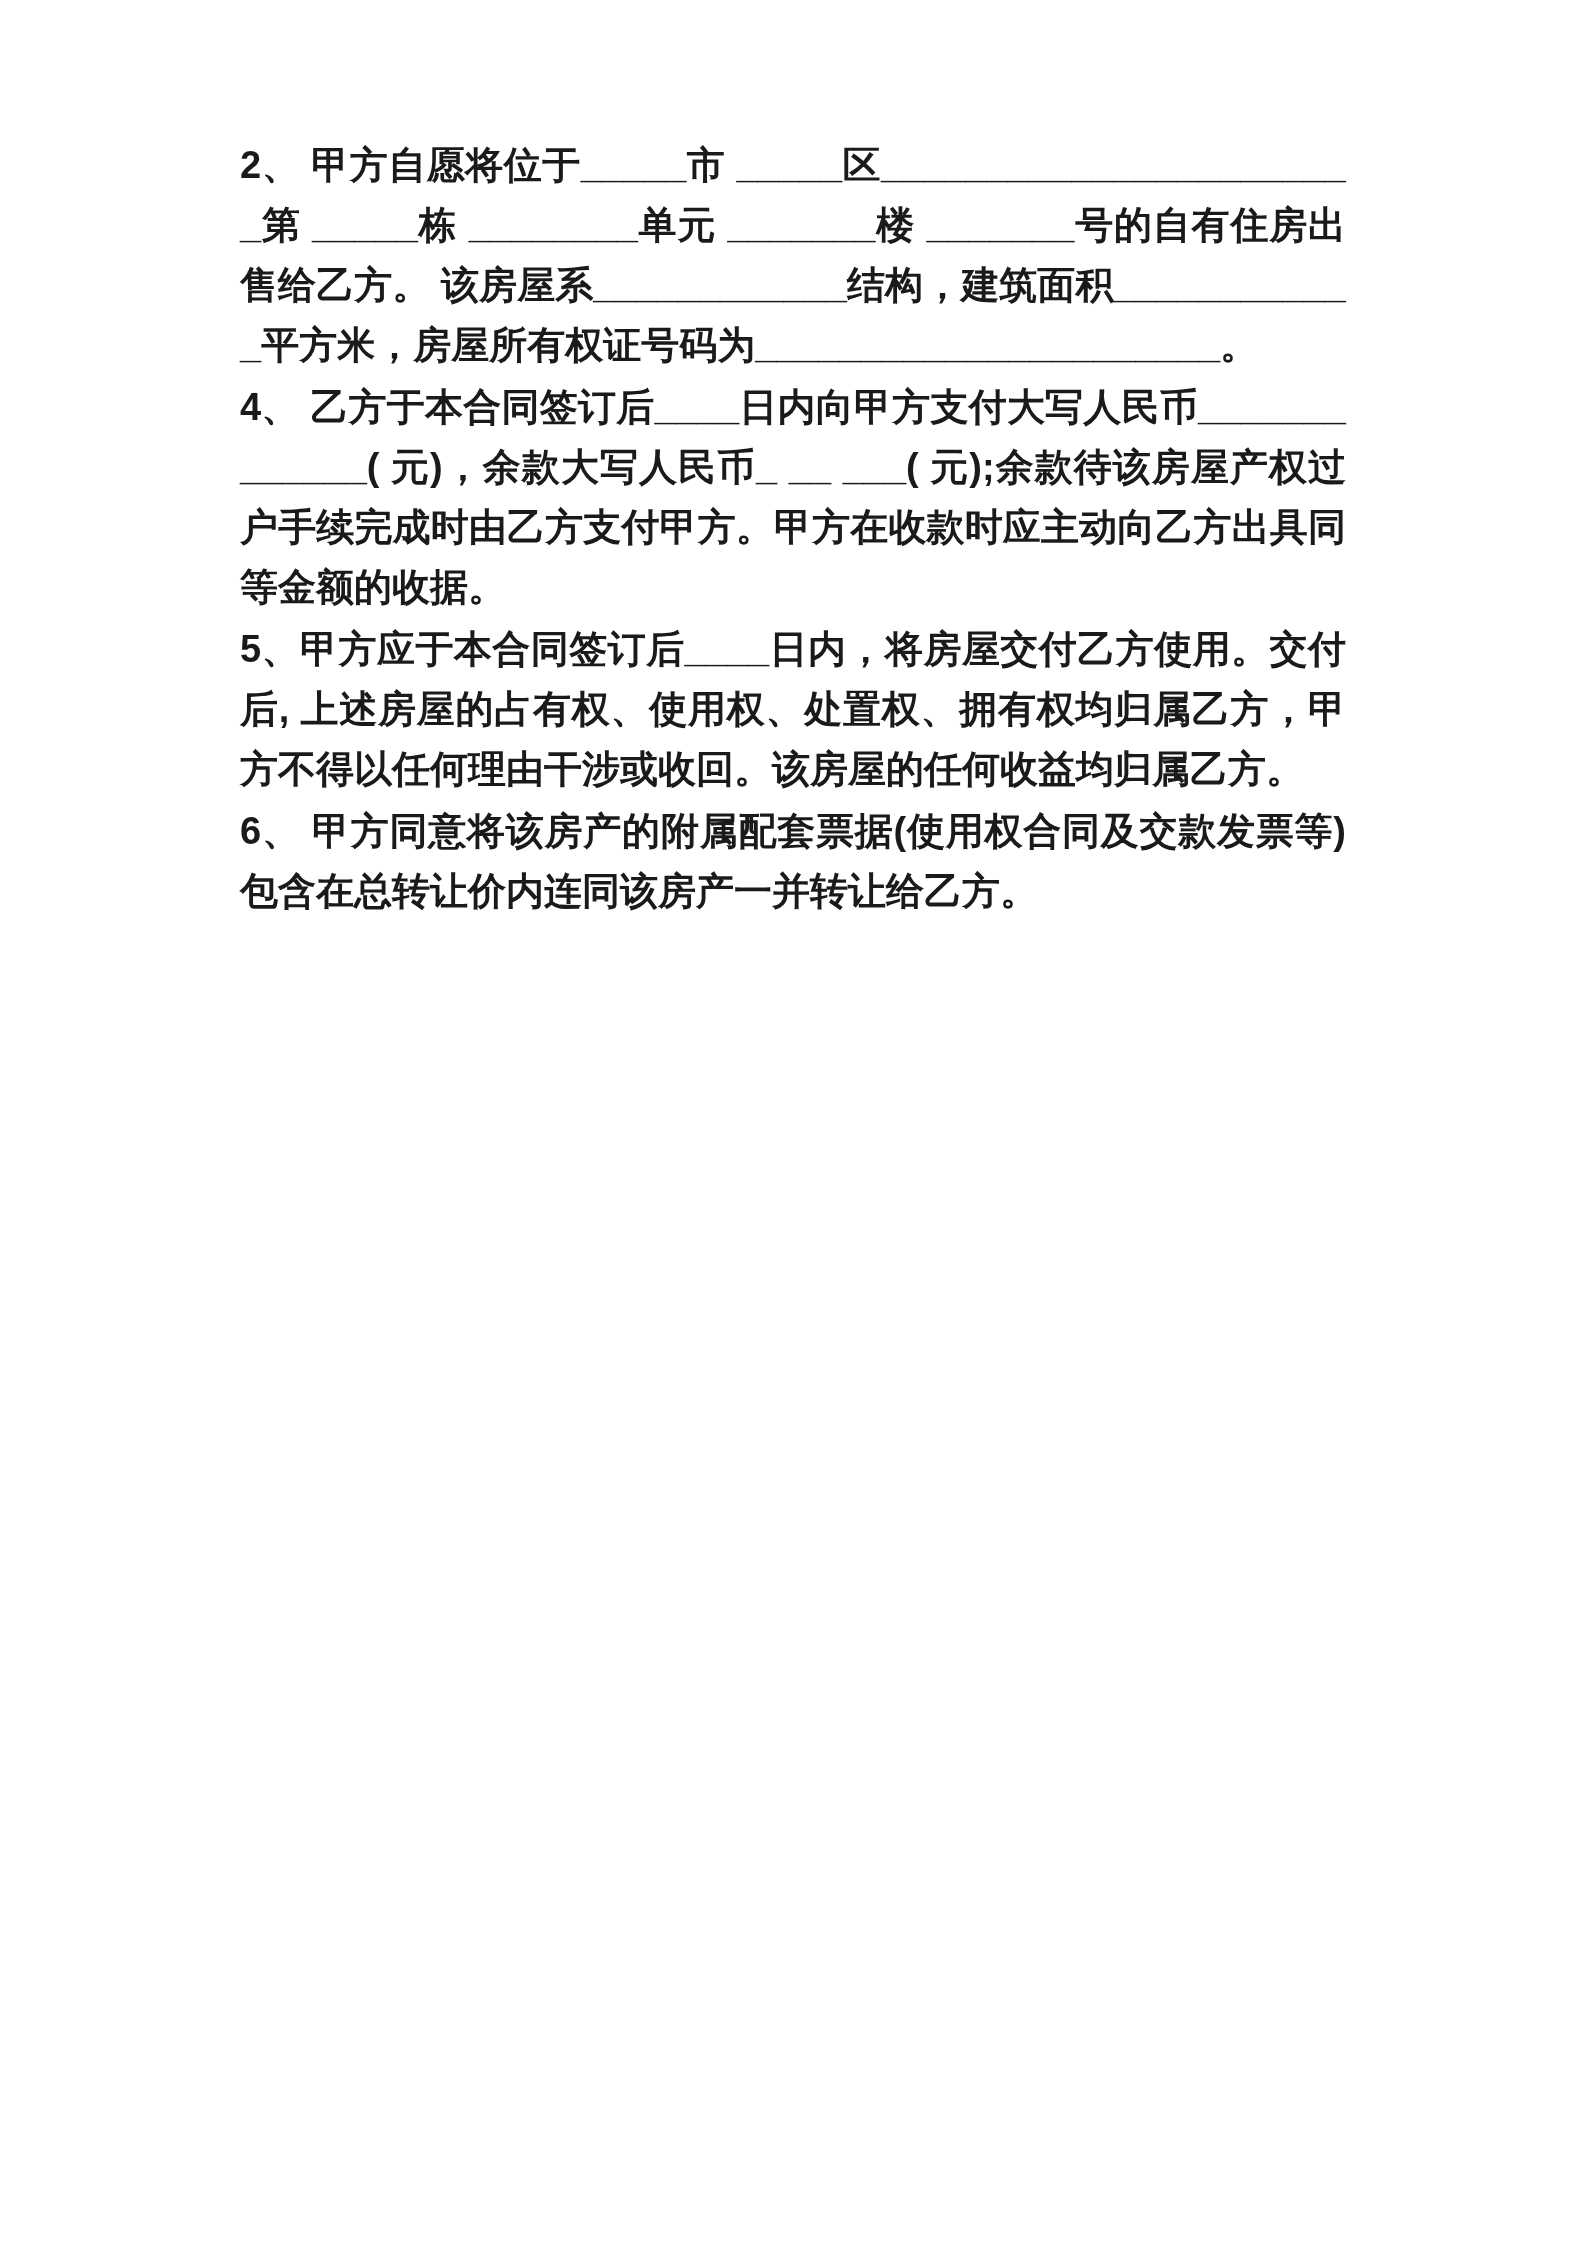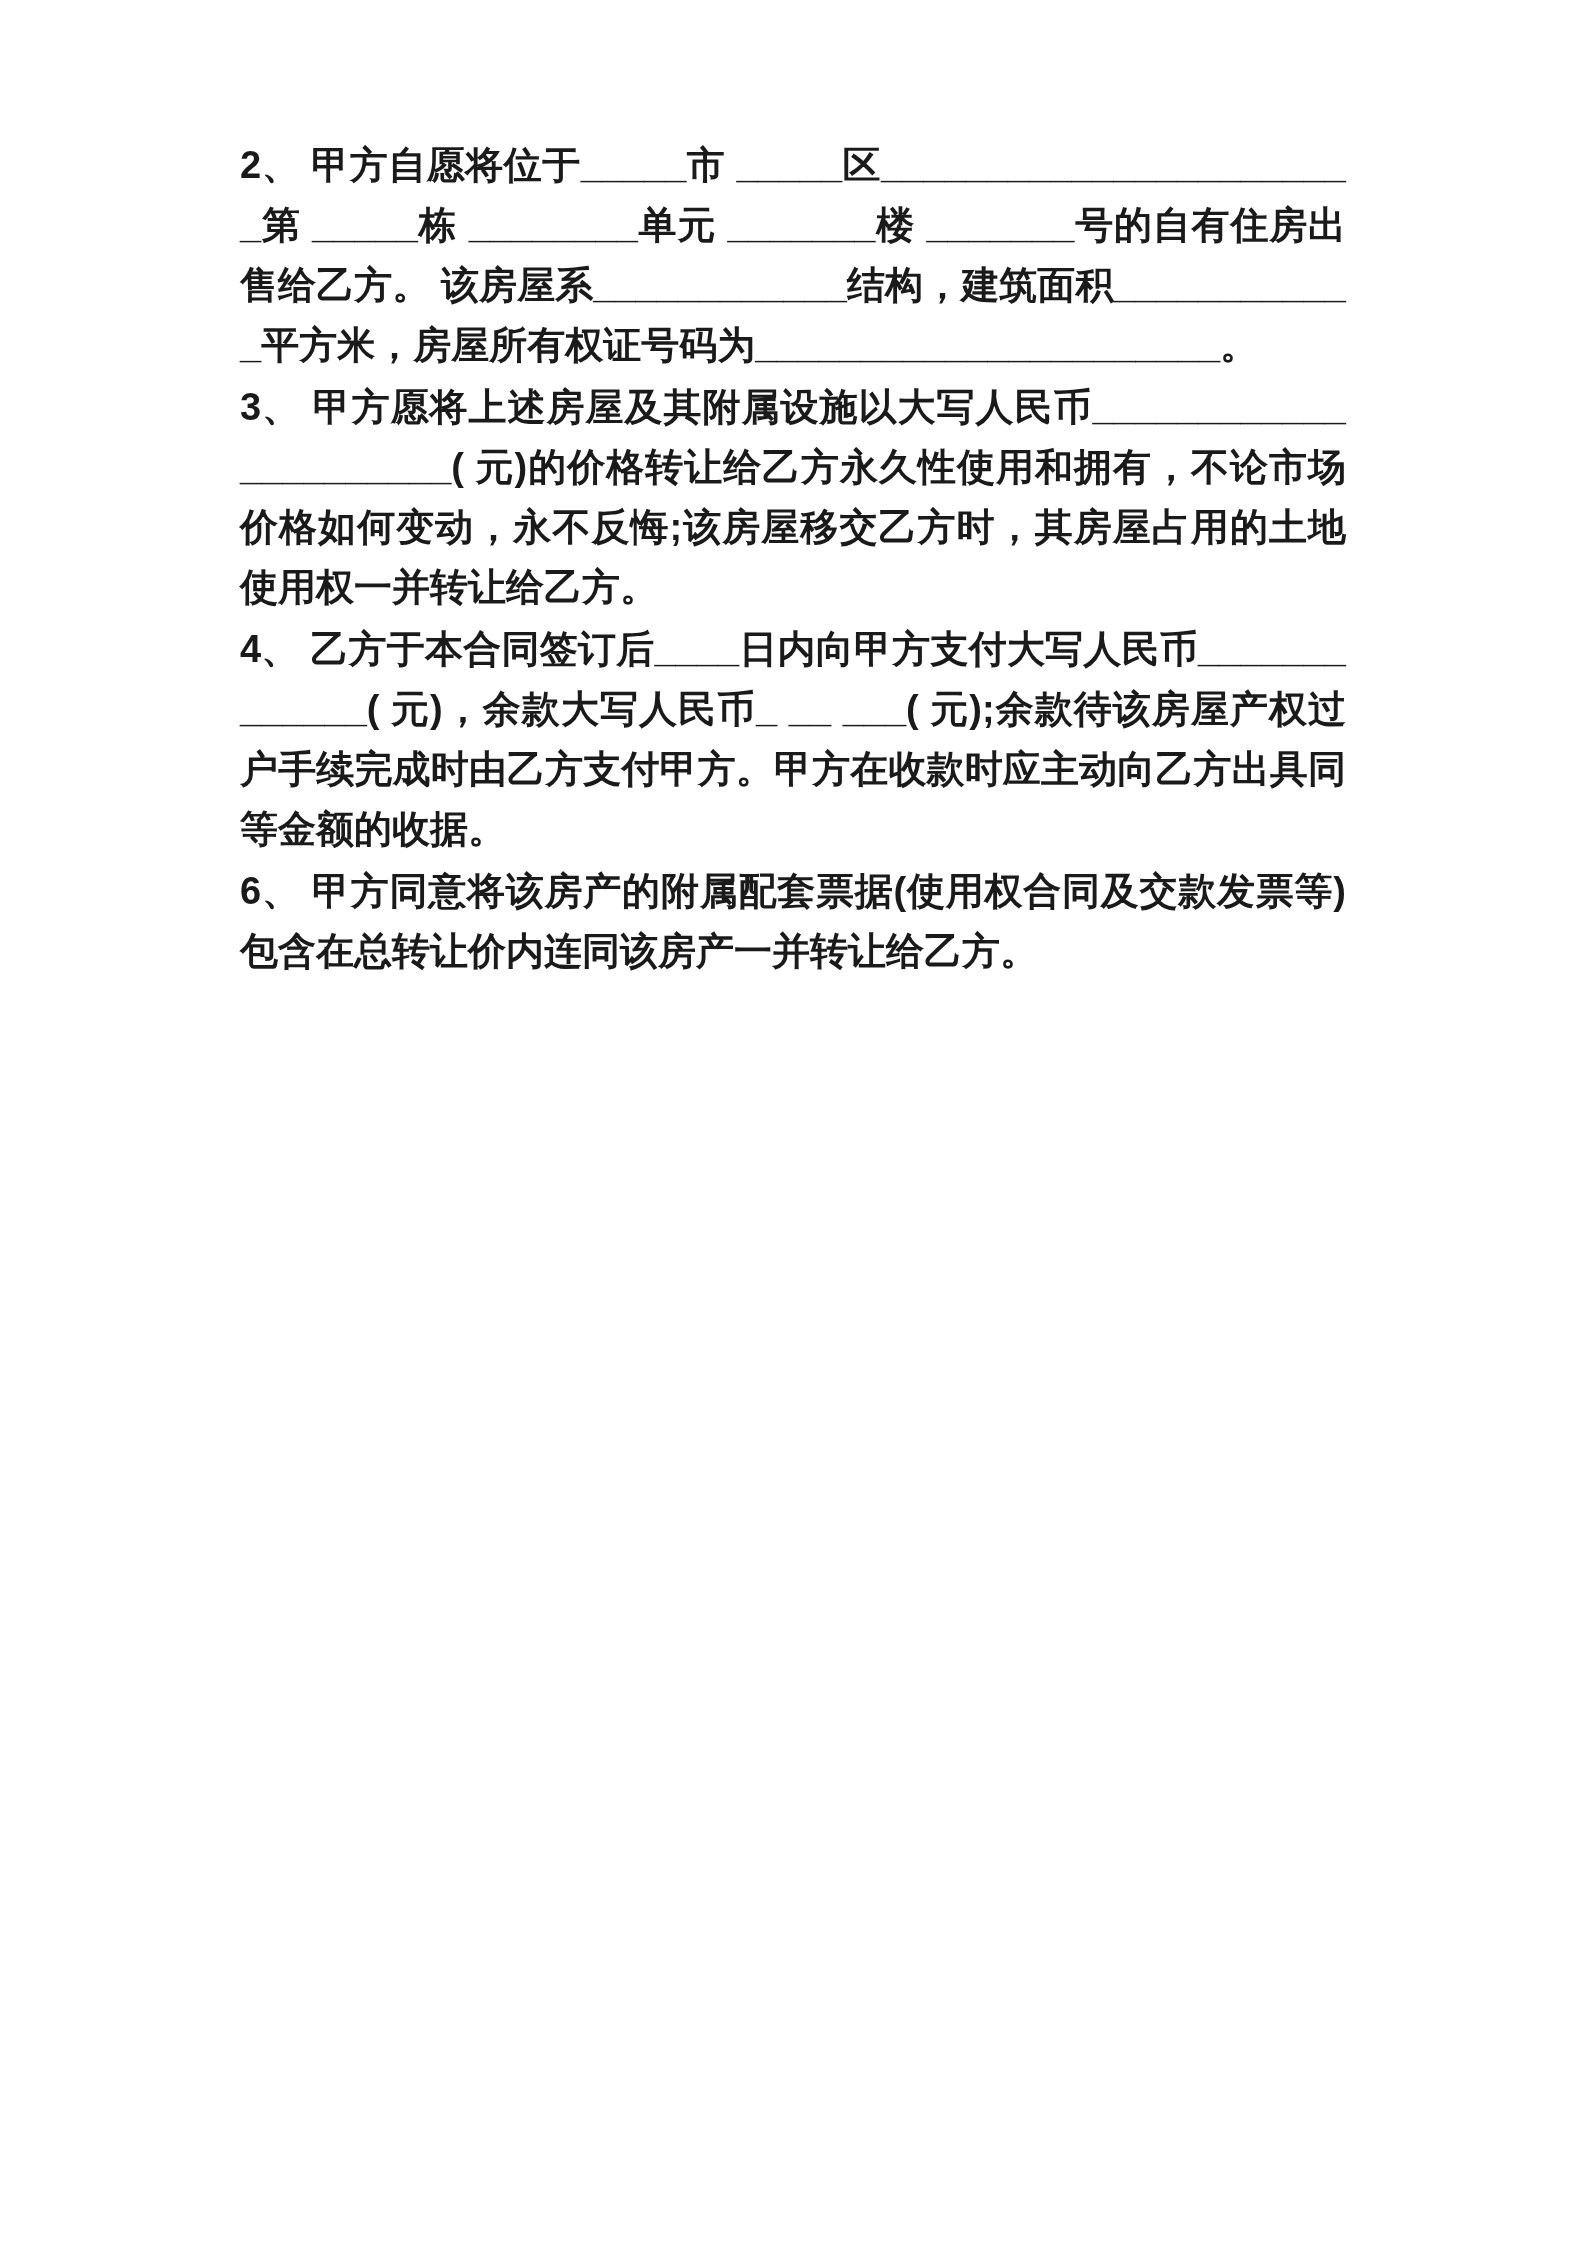--- a/index.html
+++ b/index.html
@@ -32,17 +32,17 @@
     overflow-wrap: break-word;
     white-space: pre-wrap;
   }
 </style>
 </head>
 <body>
 
 <div class="page">
   <div class="contract-body">
     <p class="clause">2、 甲方自愿将位于_____市 _____区_______________________第 _____栋 ________单元 _______楼 _______号的自有住房出售给乙方。 该房屋系____________结构，建筑面积____________平方米，房屋所有权证号码为______________________。</p>
-    <p class="clause">3、 甲方愿将上述房屋及其附属设施以大写人民币____________ __________( 元)的价格转让给乙方永久性使用和拥有，不论市场价格如何变动，永不反悔;该房屋移交乙方时，其房屋占用的土地使用权一并转让给乙方。</p>
     <p class="clause">4、 乙方于本合同签订后____日内向甲方支付大写人民币_____________( 元)，余款大写人民币_ __ ___( 元);余款待该房屋产权过户手续完成时由乙方支付甲方。甲方在收款时应主动向乙方出具同等金额的收据。</p>
+    <p class="clause">5、甲方应于本合同签订后____日内，将房屋交付乙方使用。交付后, 上述房屋的占有权、使用权、处置权、拥有权均归属乙方，甲方不得以任何理由干涉或收回。该房屋的任何收益均归属乙方。</p>
     <p class="clause">6、 甲方同意将该房产的附属配套票据(使用权合同及交款发票等)包含在总转让价内连同该房产一并转让给乙方。</p>
   </div>
 </div>
 
 </body></html>

